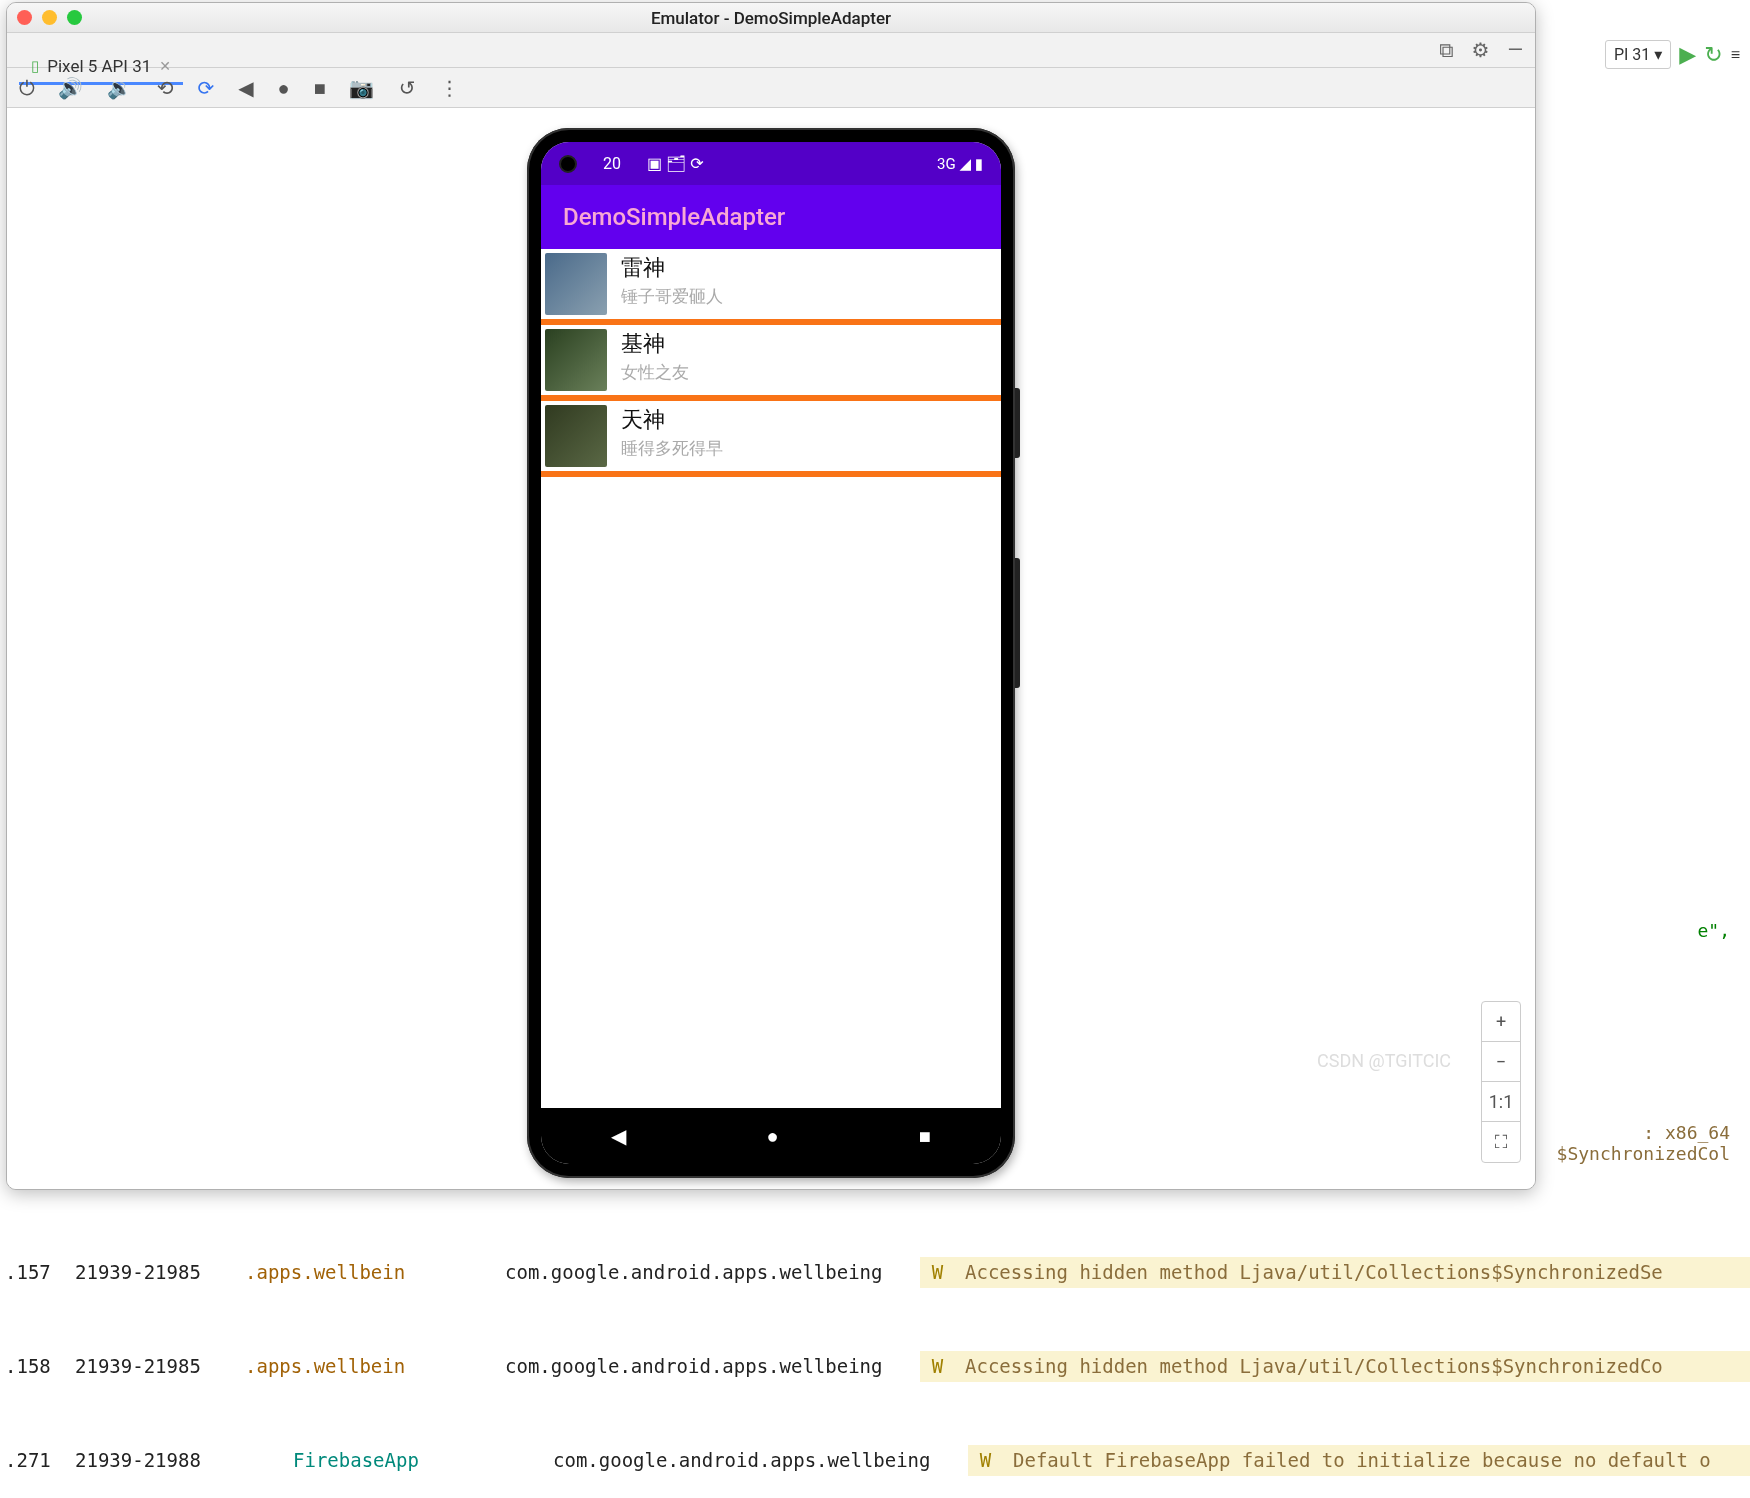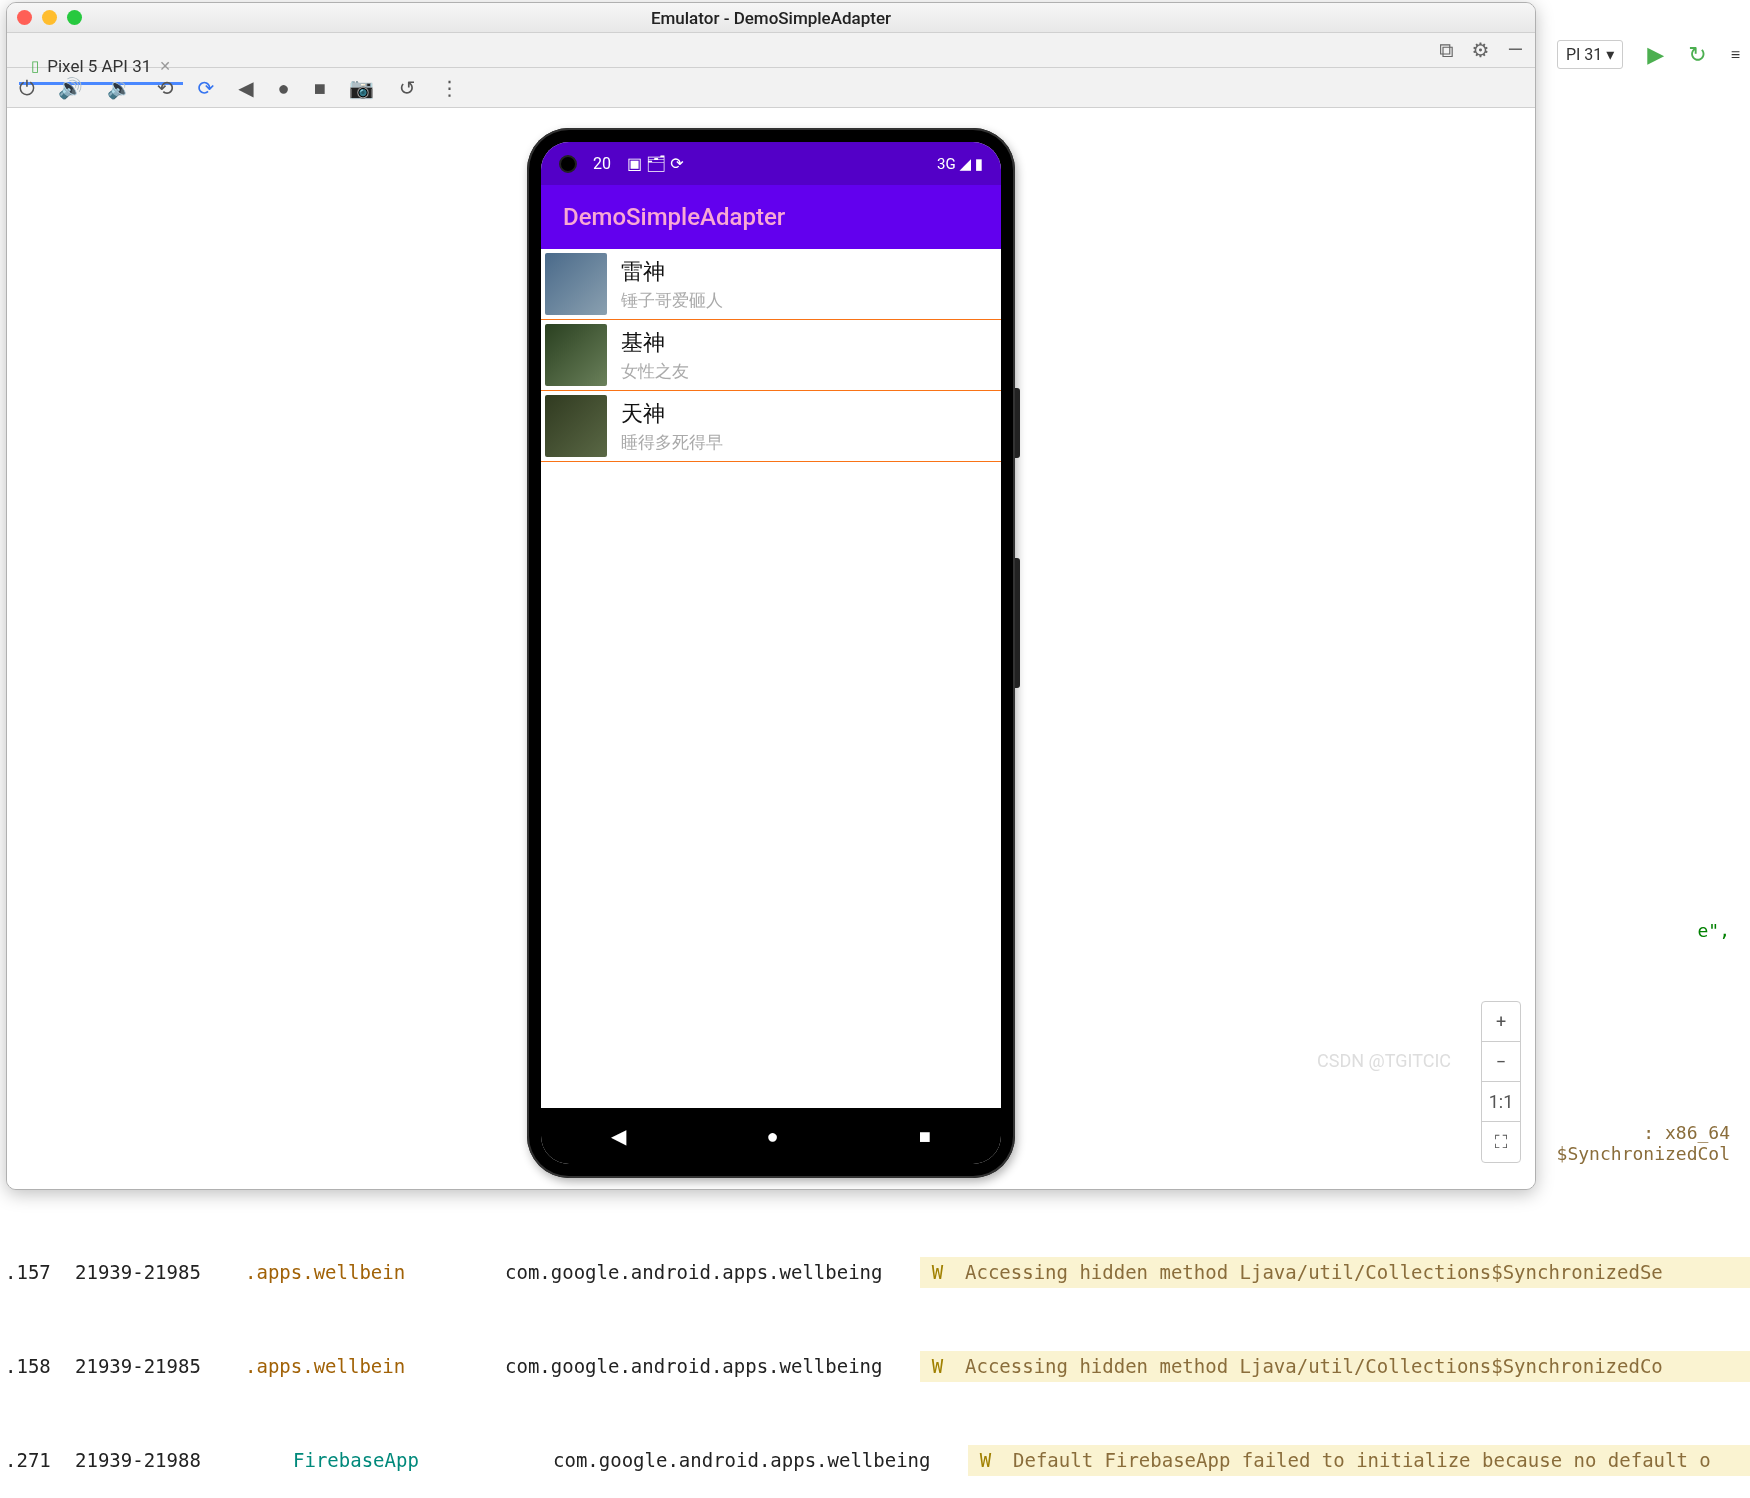--- a/index.html
+++ b/index.html
@@ -13,21 +13,21 @@
     }
     
     .ide-bg {
       position: absolute;
       top: 0; left: 0; right: 0; bottom: 0;
       background: #fff;
     }
     .ide-top-right {
       position: absolute;
       top: 40px; right: 10px;
-      display: flex; align-items: center; gap: 24px;
+      display: flex; align-items: center; gap: 8px;
       font-size: 16px; color: #333;
     }
     .ide-top-right .api { border: 1px solid #ccc; padding: 4px 8px; border-radius: 3px; }
     .green-icon { color: #4caf50; font-size: 22px; }
     .ide-code-hint {
       position: absolute;
       top: 920px; right: 20px;
       color: #008000; font-family: monospace; font-size: 18px;
     }
     .ide-info {
@@ -146,36 +146,36 @@
     }
     
     .status-bar {
       height: 43px;
       background: #5300c7;
       color: #fff;
       display: flex; align-items: center; justify-content: space-between;
       padding: 0 18px;
       font-size: 16px;
     }
-    .status-left { display: flex; align-items: center; gap: 16px; justify-content: center; }
+    .status-left { display: flex; align-items: center; gap: 26px; justify-content: center; }
     .camera-hole { width: 18px; height: 18px; background: #000; border-radius: 50%; border: 2px solid #222; }
     .status-right { display: flex; align-items: center; gap: 6px; font-size: 15px;}
     
     .app-bar {
       background: #6200ee;
       color: #f9a8d4;
       padding: 18px 22px;
       font-size: 24px;
       font-weight: 500;
     }
     
     .list { background: #fff; }
     .list-item {
-      display: flex; align-items: center;
-      border-bottom: 1px solid #f97316;
+      display: flex; align-items: flex-start;
+      border-bottom: 6px solid #f97316;
       padding: 4px 4px;
       gap: 14px;
       cursor: pointer;
     }
     .list-avatar {
       width: 62px; height: 62px;
       background: linear-gradient(135deg, #3a3a3a, #6a6a6a);
       border-radius: 2px;
       flex-shrink: 0;
       display: flex; align-items: center; justify-content: center;

